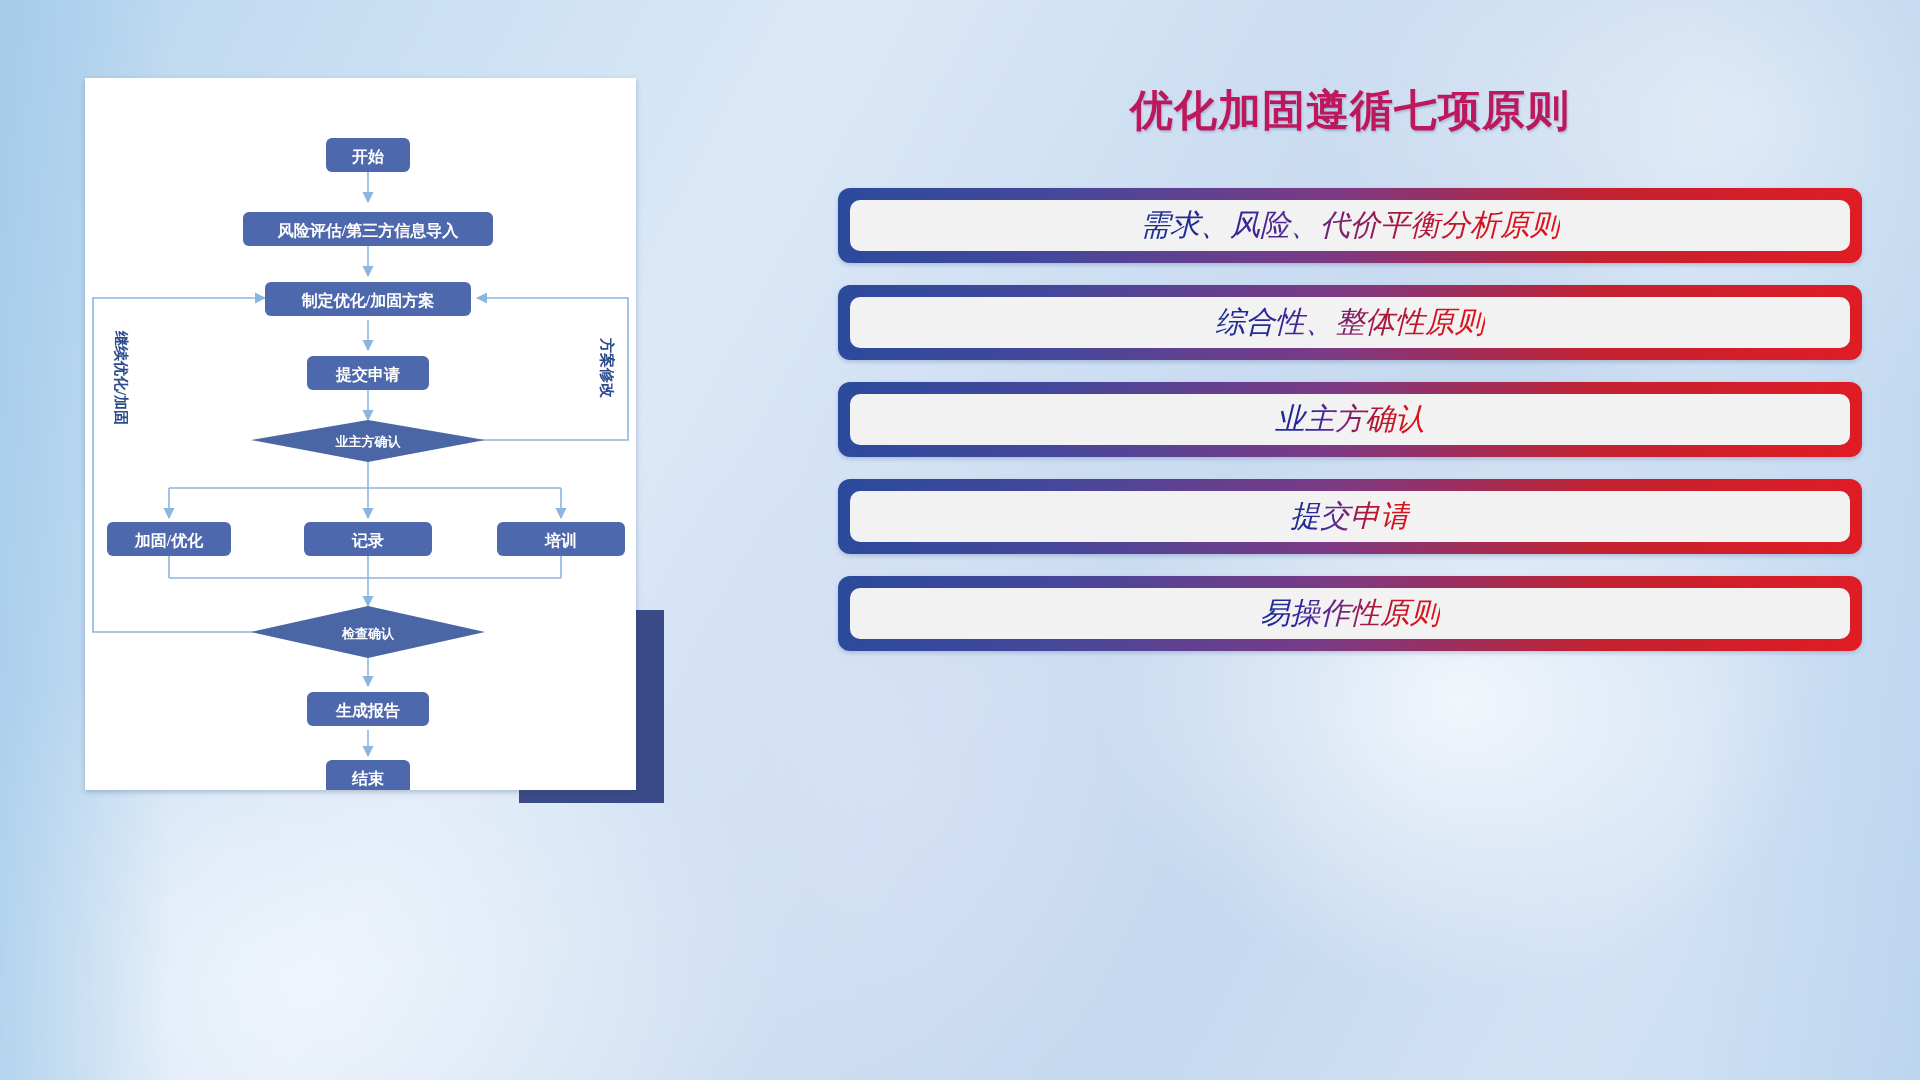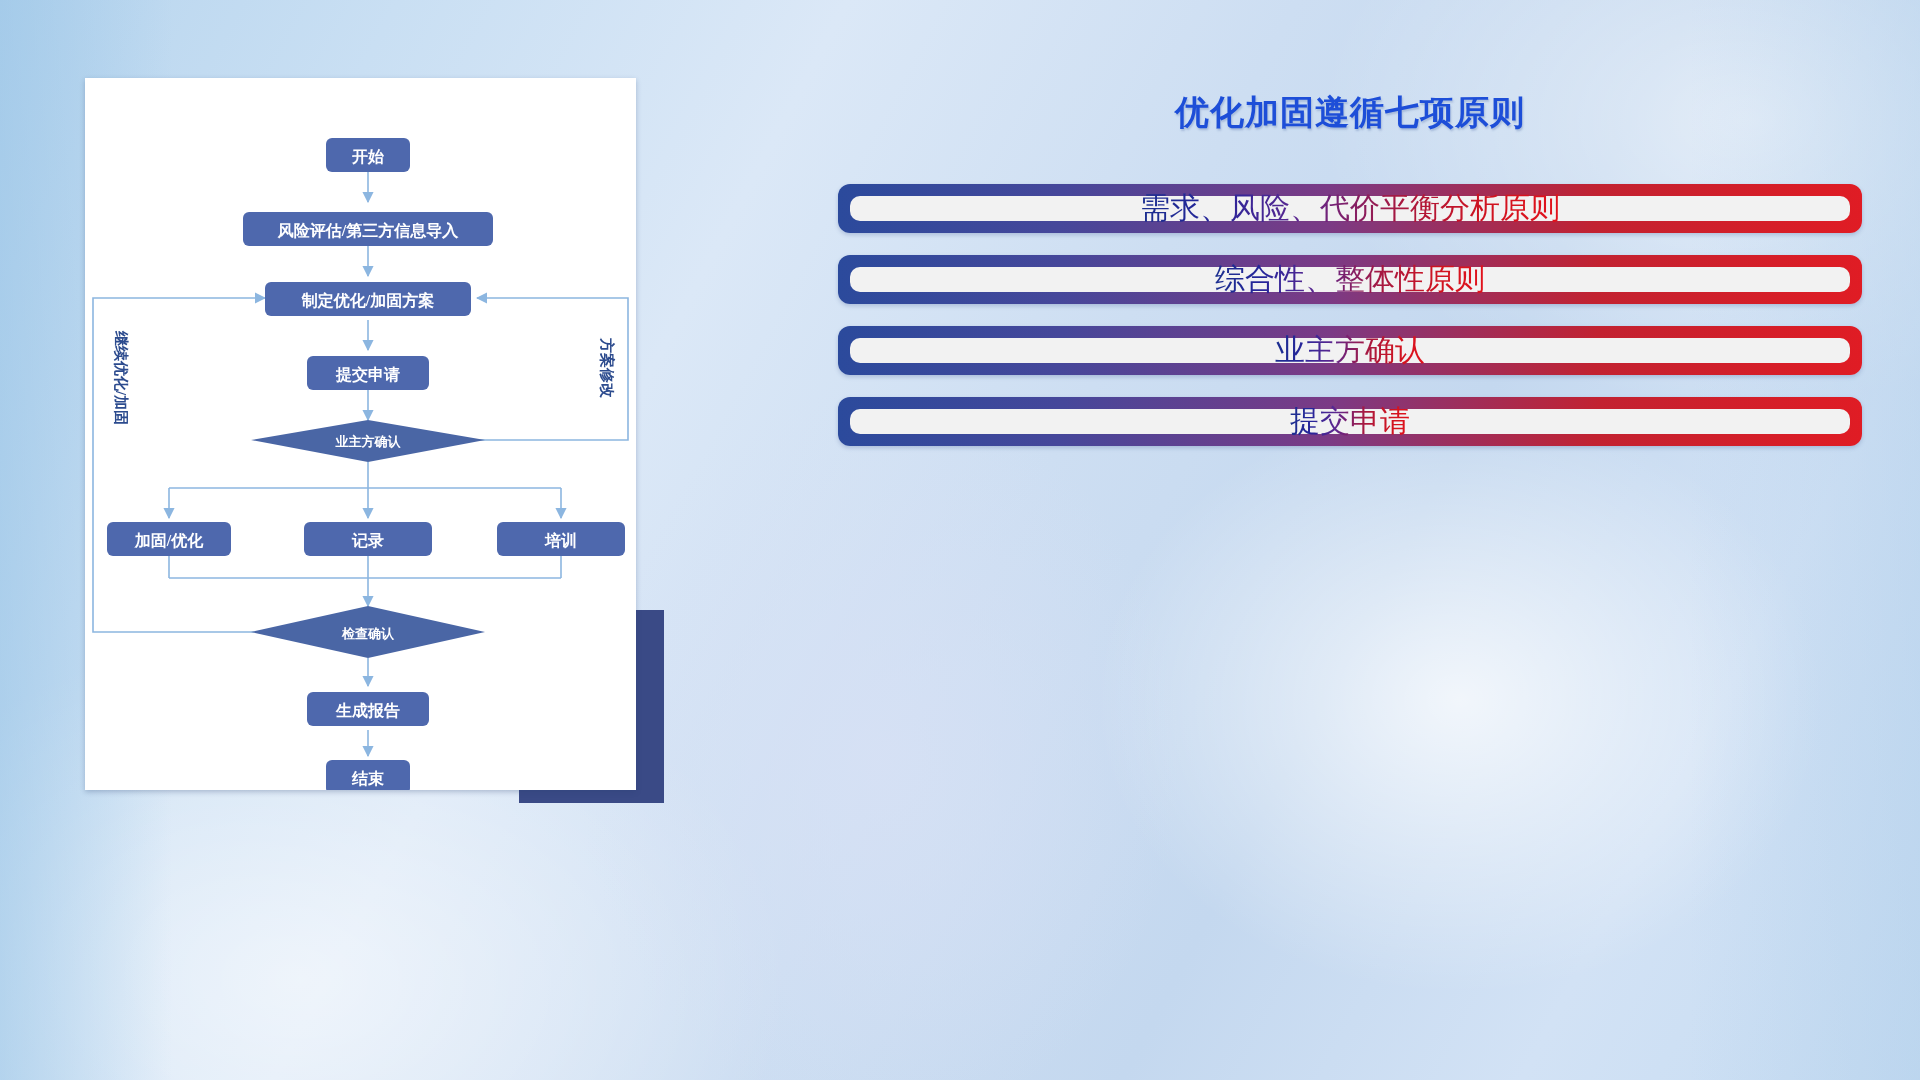--- a/index.html
+++ b/index.html
@@ -60,41 +60,41 @@
   }
 
   
   #right-panel {
     position: absolute;
     left: 830px; top: 82px; width: 1040px; height: 940px;
   }
   #panel-title {
     width: 100%;
     text-align: center;
-    font-size: 34px;
+    font-size: 43px;
     font-weight: bold;
-    color: #1d4ed8;
+    color: #be185d;
     letter-spacing: 1px;
-    margin-top: 8px;
     text-shadow: 1px 2px 2px rgba(120,145,190,0.45);
   }
   #principles {
     margin-top: 48px;
     display: flex;
     flex-direction: column;
     gap: 22px;
     padding: 0 8px 0 8px;
   }
   .principle {
     position: relative;
-    height: 49px;
+    height: 75px;
     border-radius: 12px;
     padding: 12px;
     background: linear-gradient(96deg, #2b4a9c 0%, #46479a 22%, #7b3a85 48%, #c22231 74%, #e01c24 100%);
     box-shadow: 0 2px 4px rgba(70,95,150,0.28);
+    font-style: italic;
   }
   .principle-inner {
     height: 100%;
     width: 100%;
     border-radius: 10px;
     background: #f2f2f2;
     display: flex;
     align-items: center;
     justify-content: center;
   }
@@ -233,14 +233,19 @@
     <div class="principle">
       <div class="principle-inner">
         <span class="principle-text">业主方确认</span>
       </div>
     </div>
     <div class="principle">
       <div class="principle-inner">
         <span class="principle-text">提交申请</span>
       </div>
     </div>
+    <div class="principle">
+      <div class="principle-inner">
+        <span class="principle-text">易操作性原则</span>
+      </div>
+    </div>
   </div>
 </div>
 
 </body></html>

